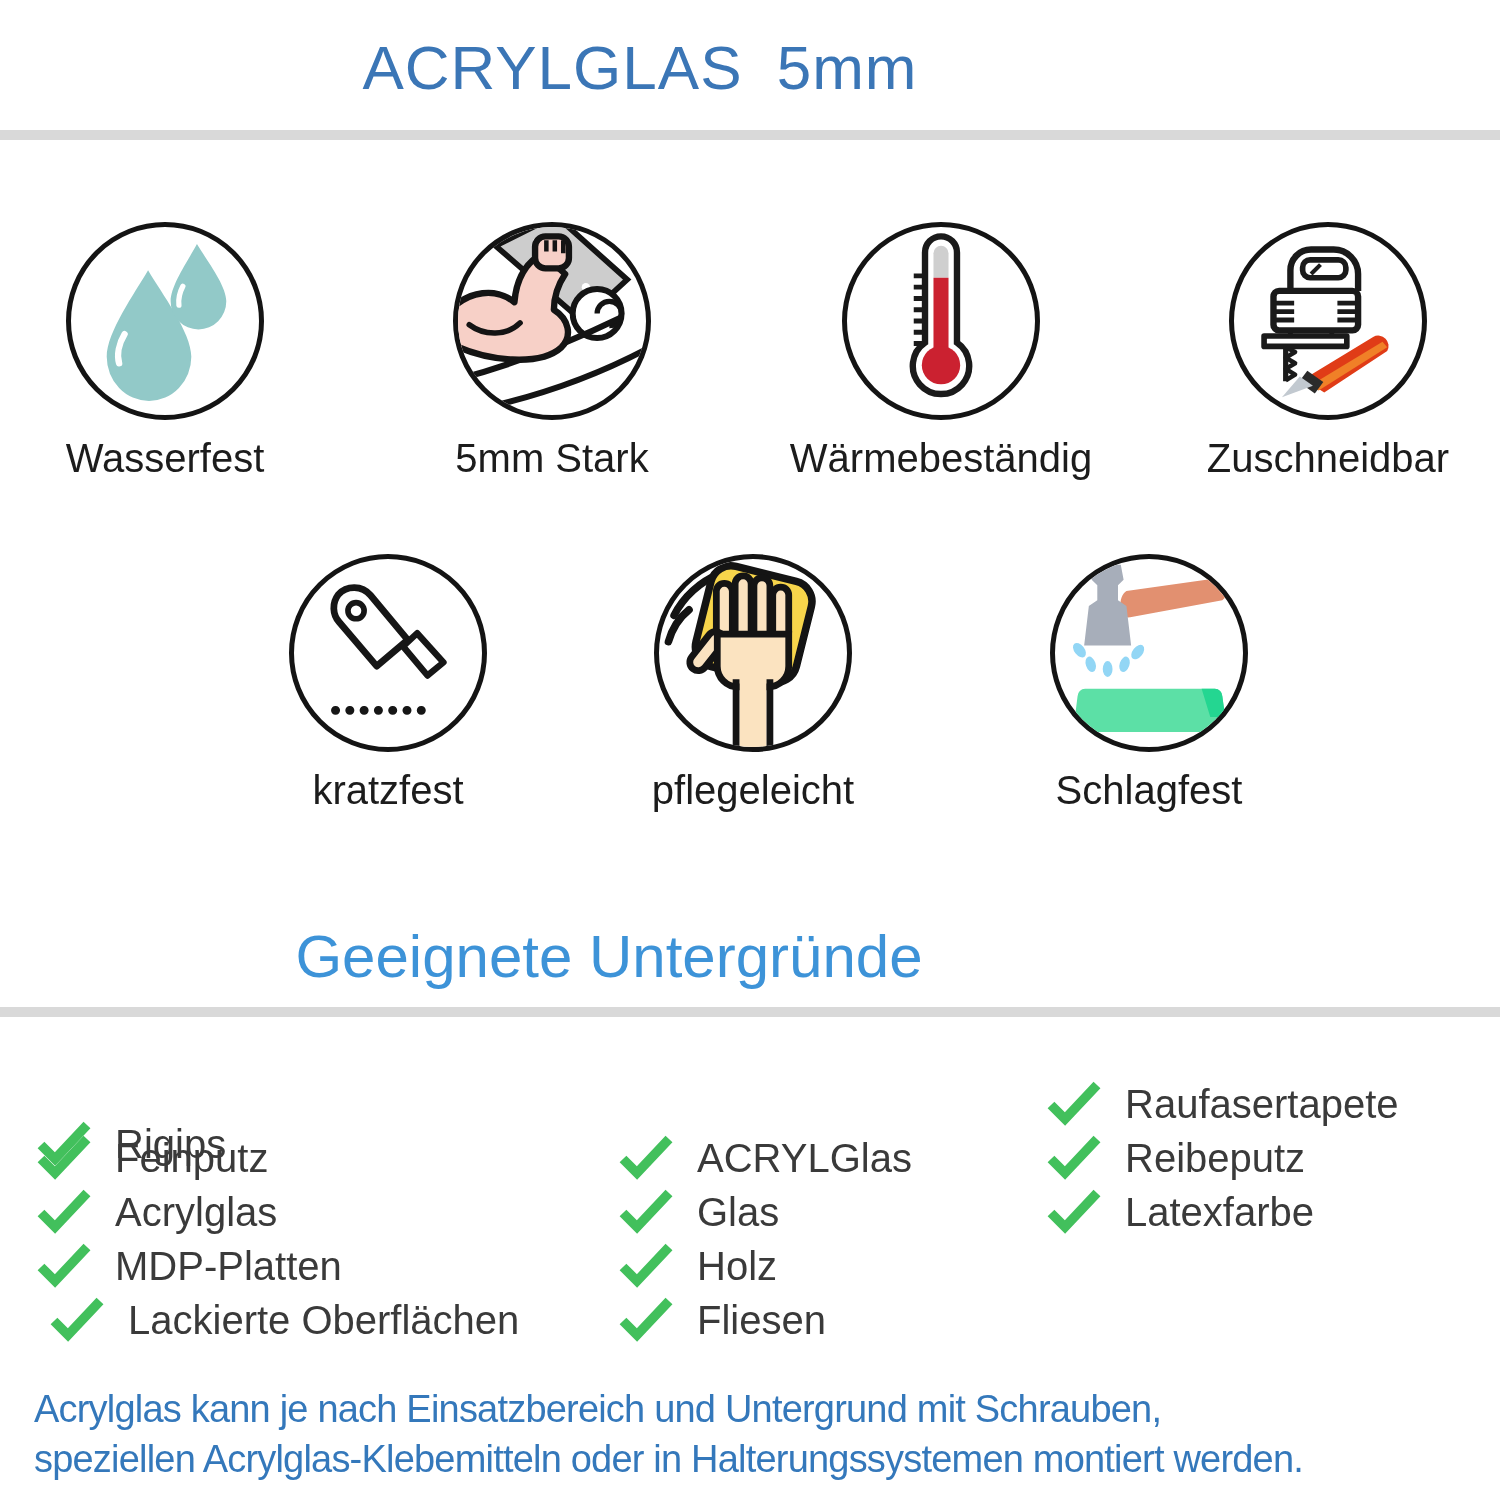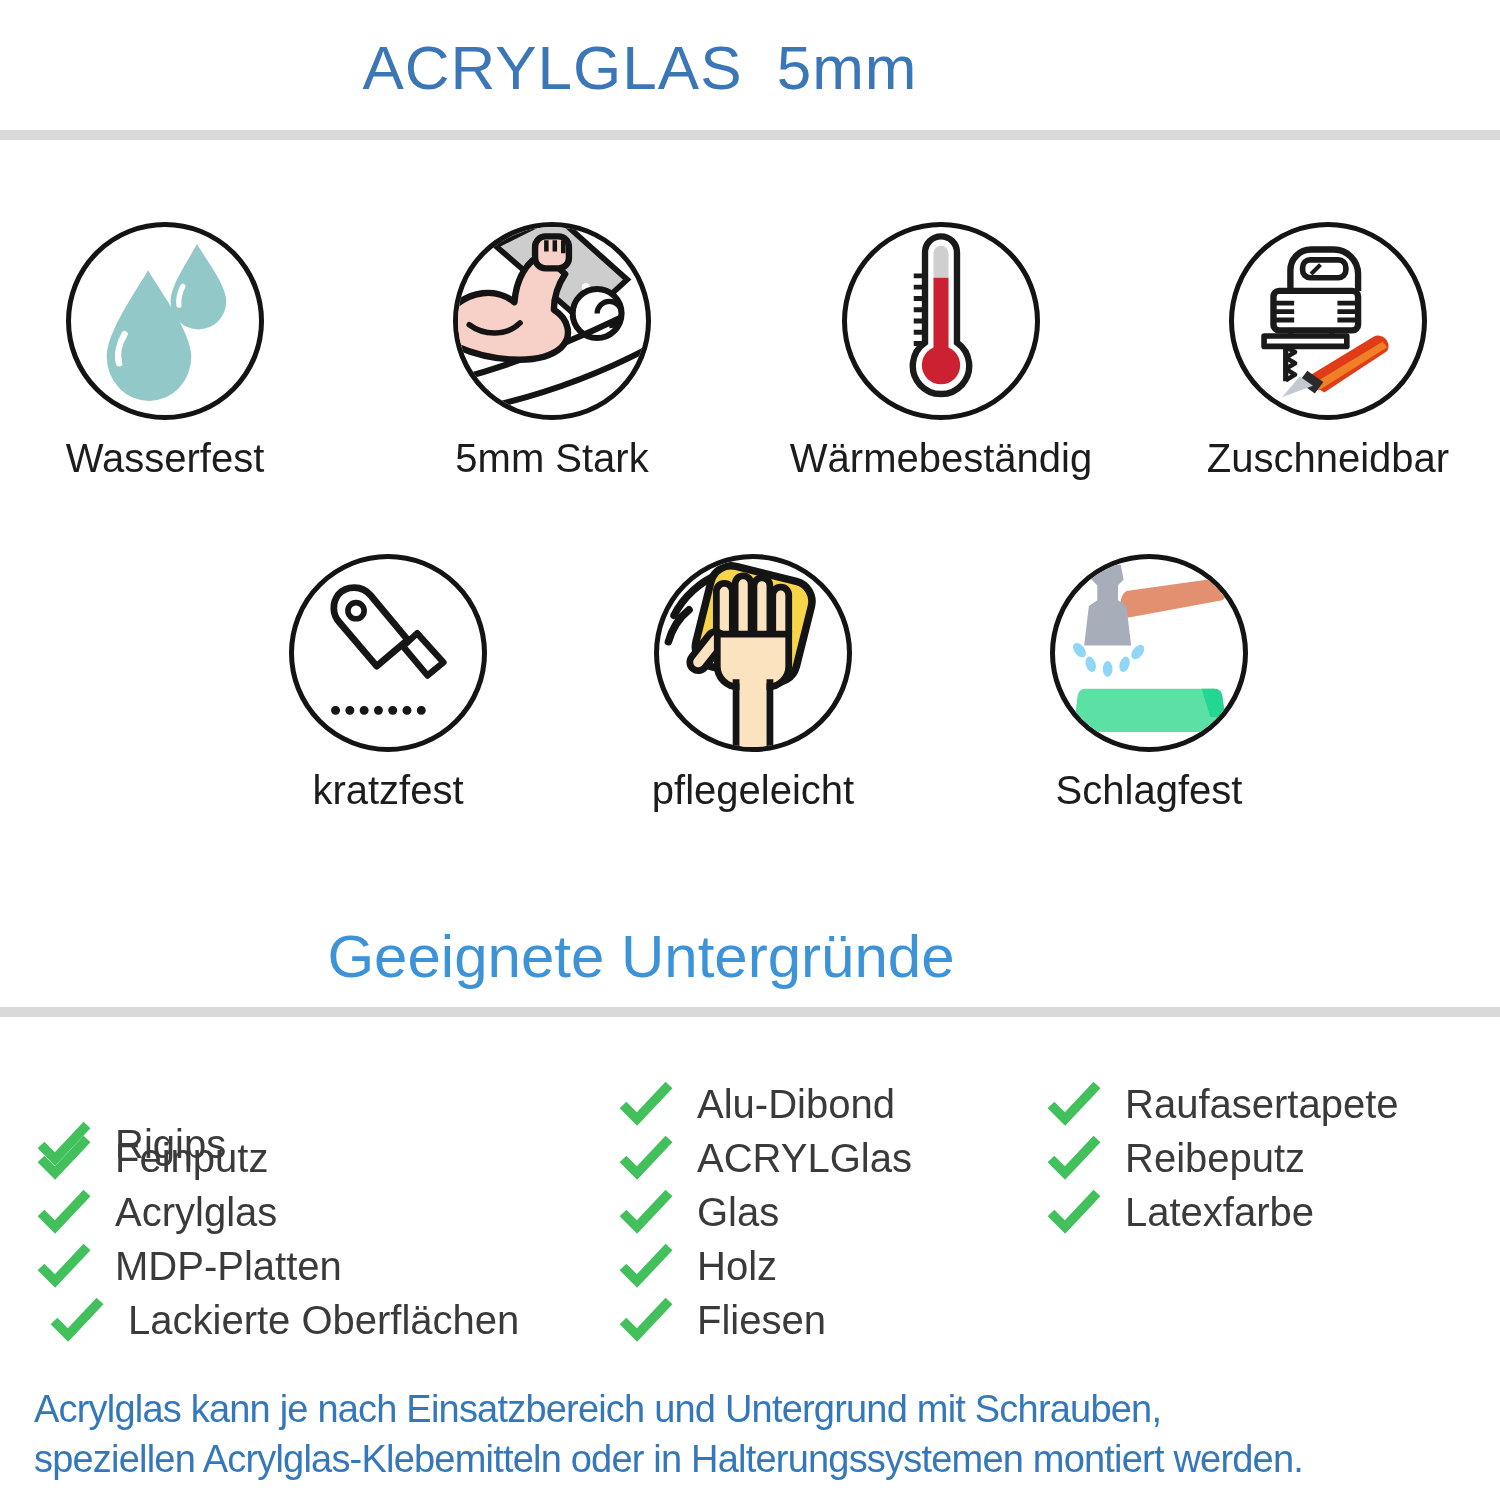--- a/index.html
+++ b/index.html
@@ -18,21 +18,21 @@
   .feature{position:absolute;width:340px;margin-left:-170px;text-align:center;}
   .icon-circle{
     width:188px;height:188px;border:5px solid #141414;border-radius:50%;
     margin:0 auto;background:#fff;overflow:hidden;position:relative;
   }
   .icon-circle svg{position:absolute;left:0;top:0;width:188px;height:188px;}
   .feature-label{margin-top:16px;font-size:40px;color:#1c1c1c;white-space:nowrap;}
 
   .sub-heading{
     position:absolute;top:922px;left:0;width:1218px;text-align:center;
-    font-size:60px;font-weight:400;color:#3d93d8;padding-left:32px;
+    font-size:60px;font-weight:400;color:#3d93d8;
   }
 
   .check-row{
     position:absolute;display:flex;align-items:center;gap:23px;height:52px;
   }
   .check-row svg{width:56px;height:46px;flex:0 0 auto;}
   .check-label{font-size:40px;color:#3a3a3a;font-weight:500;white-space:nowrap;}
 
   .footer{
     position:absolute;left:34px;top:1384px;color:#3478bb;
@@ -200,26 +200,20 @@
       </svg>
     <span class="check-label">MDP-Platten</span>
   </div>
   <div class="check-row" style="left:49px;top:1294px;">
     <svg viewBox="0 0 54 46">
         <path d="M4 24 L18 38 L50 4" fill="none" stroke="#42c05c" stroke-width="9.5"></path>
       </svg>
     <span class="check-label">Lackierte Oberflächen</span>
   </div>
 
-  <div class="check-row" style="left:618px;top:1078px;">
-    <svg viewBox="0 0 54 46">
-        <path d="M4 24 L18 38 L50 4" fill="none" stroke="#42c05c" stroke-width="9.5"></path>
-      </svg>
-    <span class="check-label">Alu-Dibond</span>
-  </div>
   <div class="check-row" style="left:618px;top:1132px;">
     <svg viewBox="0 0 54 46">
         <path d="M4 24 L18 38 L50 4" fill="none" stroke="#42c05c" stroke-width="9.5"></path>
       </svg>
     <span class="check-label">ACRYLGlas</span>
   </div>
   <div class="check-row" style="left:618px;top:1186px;">
     <svg viewBox="0 0 54 46">
         <path d="M4 24 L18 38 L50 4" fill="none" stroke="#42c05c" stroke-width="9.5"></path>
       </svg>

